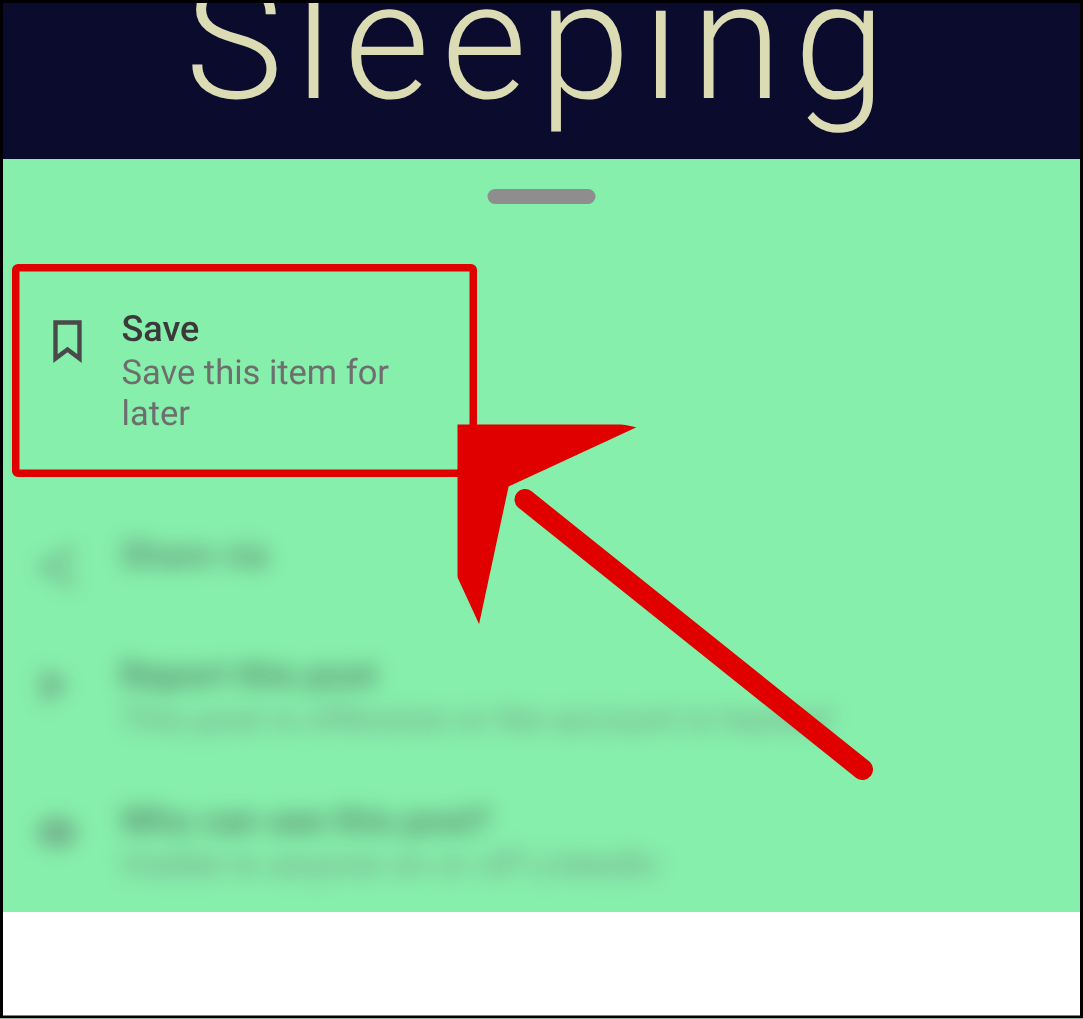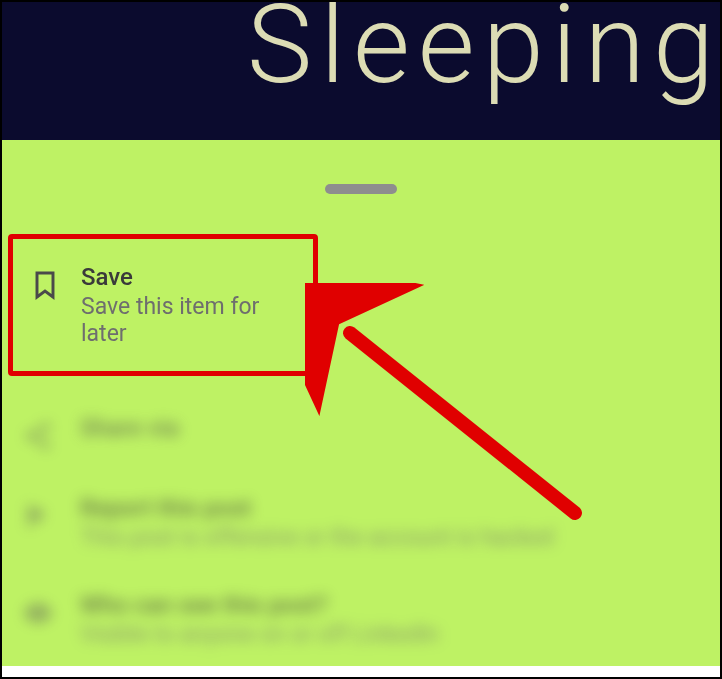--- a/index.html
+++ b/index.html
@@ -12,40 +12,40 @@
       overflow: hidden;
     }
     .outer-border {
       position: absolute;
       top: 0; left: 0; right: 0; bottom: 0;
       border: 2px solid #000;
       pointer-events: none;
     }
     .header {
       width: 100%;
-      height: 140px;
+      height: 106px;
       background: #0b0b2e;
       display: flex;
       align-items: center;
-      justify-content: flex-end;
+      justify-content: center;
       overflow: hidden;
     }
     .header-title {
       font-size: 110px;
       font-weight: 300;
       color: #dcdcb4;
       letter-spacing: 8px;
       line-height: 0.8;
       margin-top: -50px;
       white-space: nowrap;
     }
     .sheet {
-      background: #bef264;
+      background: #86efac;
       position: relative;
-      padding-top: 44px;
+      padding-top: 20px;
     }
     .drag-handle {
       width: 72px;
       height: 10px;
       background: #8e8e8e;
       border-radius: 6px;
       margin: 0 auto 40px auto;
     }
     .menu-item {
       display: flex;

